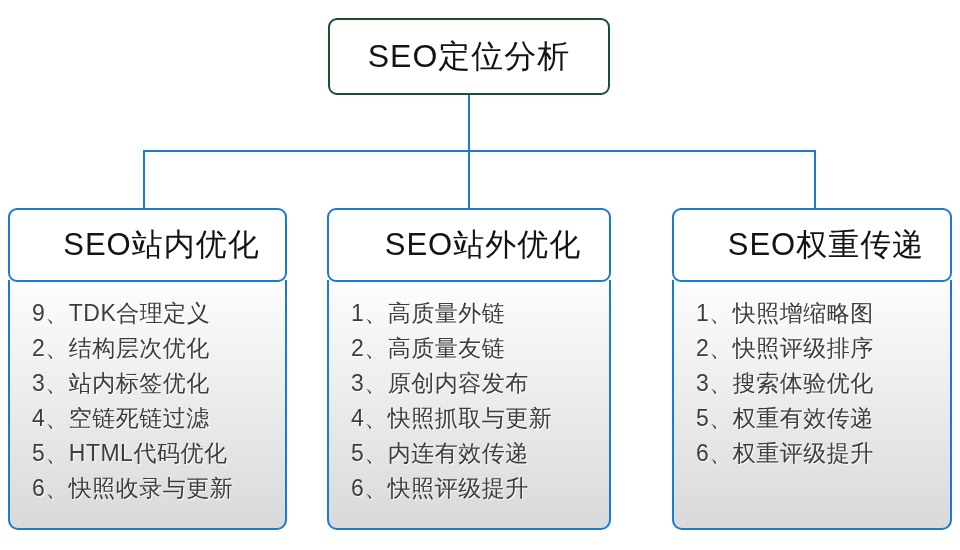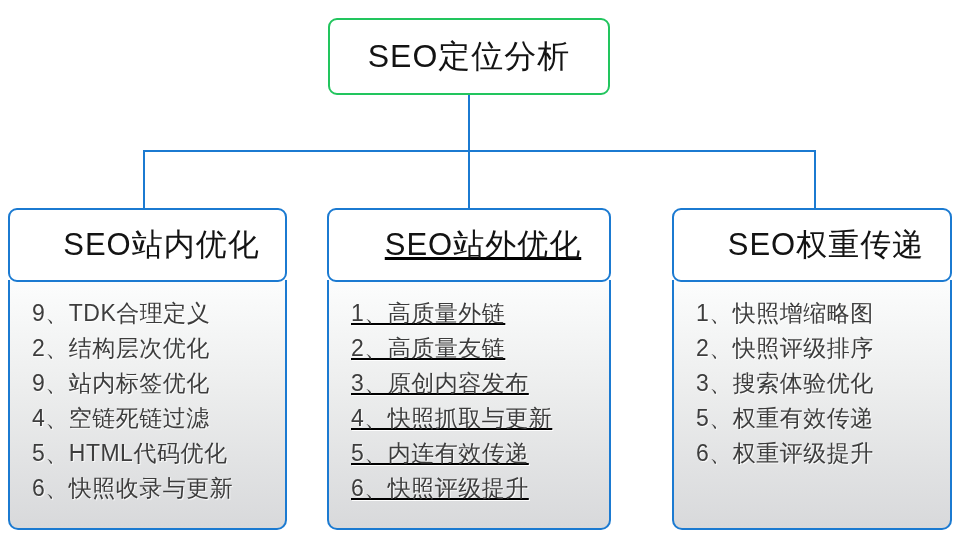--- a/index.html
+++ b/index.html
@@ -16,29 +16,29 @@
   .line.h{height:2px;}
   #line-root-down{left:468px;top:95px;height:56px;}
   #line-branch-h{left:143px;top:150px;width:673px;}
   #line-drop-left{left:143px;top:150px;height:59px;}
   #line-drop-center{left:468px;top:150px;height:59px;}
   #line-drop-right{left:814px;top:150px;height:59px;}
 
   
   .root-node{
     position:absolute;left:328px;top:18px;width:282px;height:77px;
-    background:#ffffff;border:2px solid #22c55e;border-radius:9px;
+    background:#ffffff;border:2px solid #14532d;border-radius:9px;
     box-sizing:border-box;display:flex;align-items:center;justify-content:center;
     font-size:32px;color:#131313;letter-spacing:1px;
   }
 
   
   .column{position:absolute;top:208px;}
   .col-left{left:8px;width:279px;}
-  .col-mid{left:327px;width:284px;text-decoration:underline;}
+  .col-mid{left:327px;width:284px;}
   .col-right{left:672px;width:280px;}
 
   .col-header{
     position:relative;z-index:2;height:74px;box-sizing:border-box;
     background:#ffffff;border:2px solid #1b7ad1;border-radius:9px;
     display:flex;align-items:center;justify-content:center;
     font-size:31px;color:#131313;letter-spacing:1px;padding-left:28px;
   }
   .col-body{
     position:relative;z-index:1;margin-top:-2px;height:250px;box-sizing:border-box;
@@ -67,21 +67,21 @@
     <span>SEO定位分析</span>
   </div>
 
   <div class="column col-left">
     <div class="col-header">
       <span>SEO站内优化</span>
     </div>
     <div class="col-body">
       <div class="list-item">9、TDK合理定义</div>
       <div class="list-item">2、结构层次优化</div>
-      <div class="list-item">9、站内标签优化</div>
+      <div class="list-item">3、站内标签优化</div>
       <div class="list-item">4、空链死链过滤</div>
       <div class="list-item">5、HTML代码优化</div>
       <div class="list-item">6、快照收录与更新</div>
     </div>
   </div>
 
   <div class="column col-mid">
     <div class="col-header">
       <span>SEO站外优化</span>
     </div>

